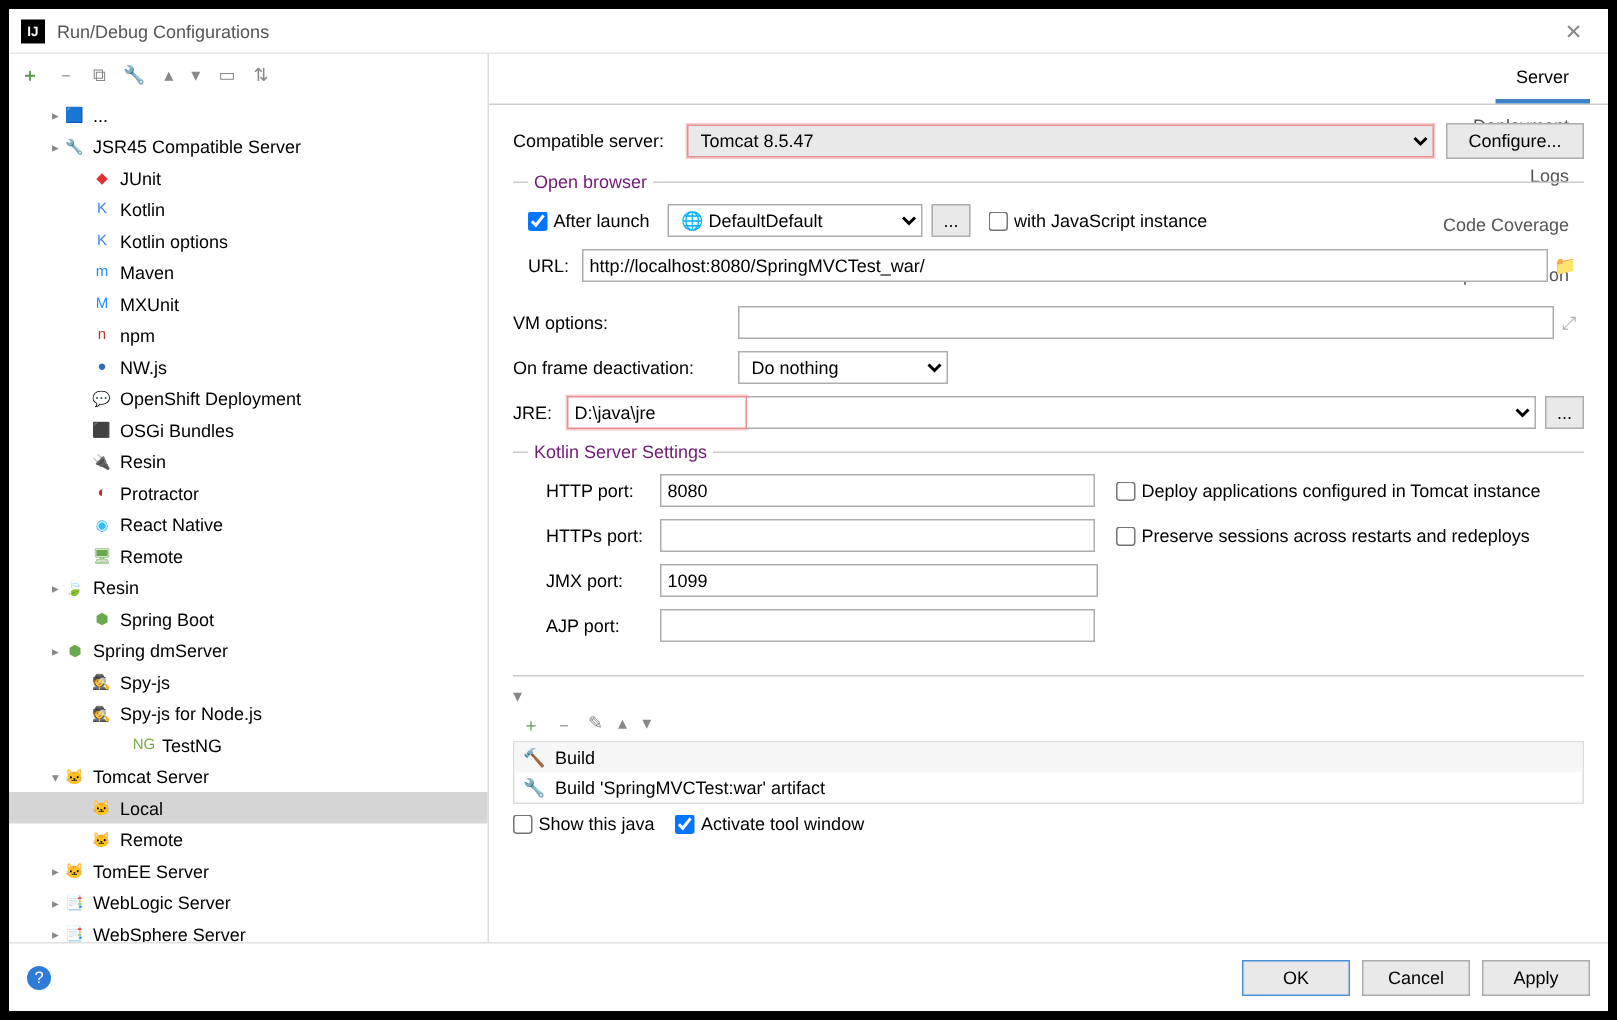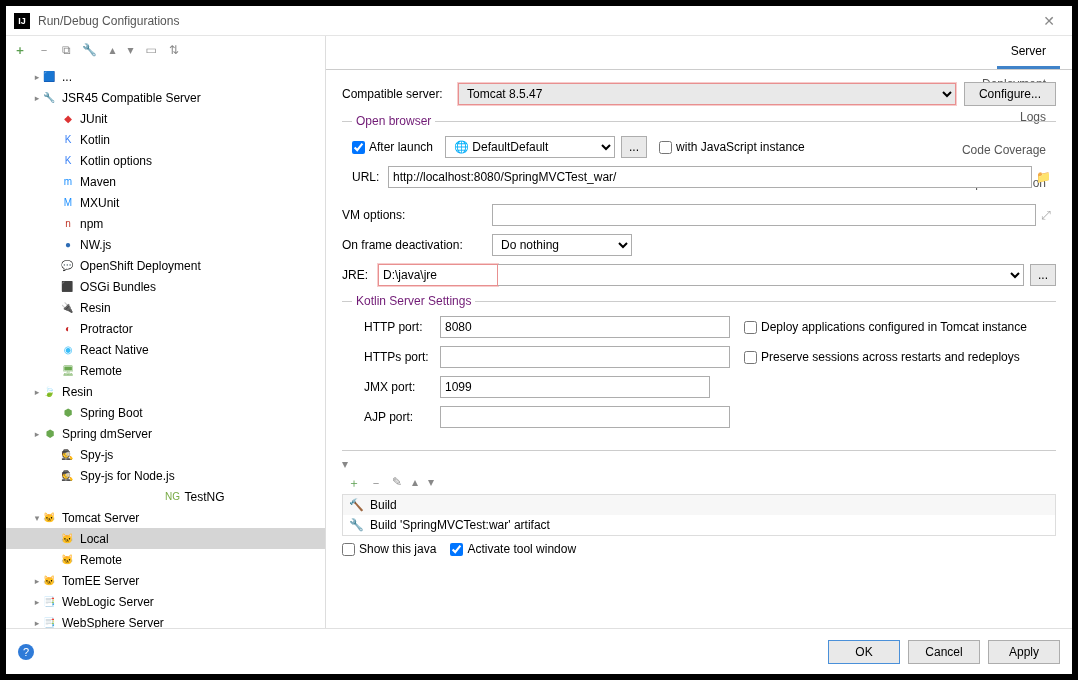--- a/index.html
+++ b/index.html
@@ -162,21 +162,21 @@
           <div class="tree-item" style="padding-left: 44px;">
             <span class="ti-arrow"></span>
             <span class="ti-icon" style="color:#888">🕵</span>
             <span class="ti-label">Spy-js</span>
           </div>
           <div class="tree-item" style="padding-left: 44px;">
             <span class="ti-arrow"></span>
             <span class="ti-icon" style="color:#6aa84f">🕵</span>
             <span class="ti-label">Spy-js for Node.js</span>
           </div>
-          <div class="tree-item" style="padding-left: 52px; justify-content: center;">
+          <div class="tree-item" style="padding-left: 72px;">
             <span class="ti-arrow"></span>
             <span class="ti-icon" style="color:#7a4">NG</span>
             <span class="ti-label">TestNG</span>
           </div>
           <div class="tree-item" style="padding-left: 26px;">
             <span class="ti-arrow">▾</span>
             <span class="ti-icon" style="color:#c99a3a">🐱</span>
             <span class="ti-label">Tomcat Server</span>
           </div>
           <div class="tree-item selected" style="padding-left: 44px;">
@@ -287,21 +287,21 @@
             <div class="lbl-indent">HTTPs port:</div>
             <input type="text" style="width: 290px;" value="">
             <div style="width:14px"></div>
             <label class="chk">
                 <input type="checkbox" style="">
                 <span>Preserve sessions across restarts and redeploys</span>
               </label>
           </div>
           <div class="row">
             <div class="lbl-indent">JMX port:</div>
-            <input type="text" style="width: 270px;" value="1099">
+            <input type="text" style="width: 292px;" value="1099">
           </div>
           <div class="row">
             <div class="lbl-indent">AJP port:</div>
             <input type="text" style="width: 290px;" value="">
           </div>
         </fieldset>
 
         <div class="before">
           <div class="before-head">
             <span style="color:#888">▾</span>

